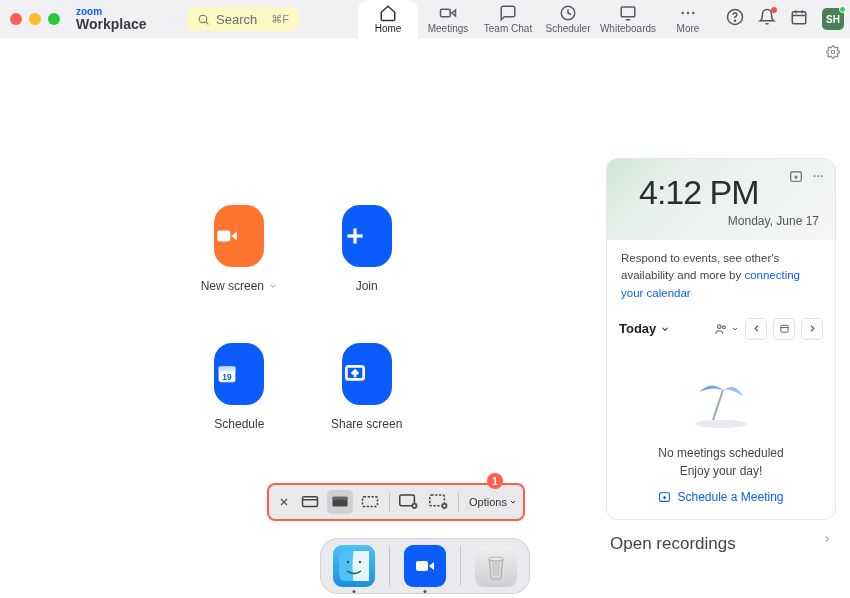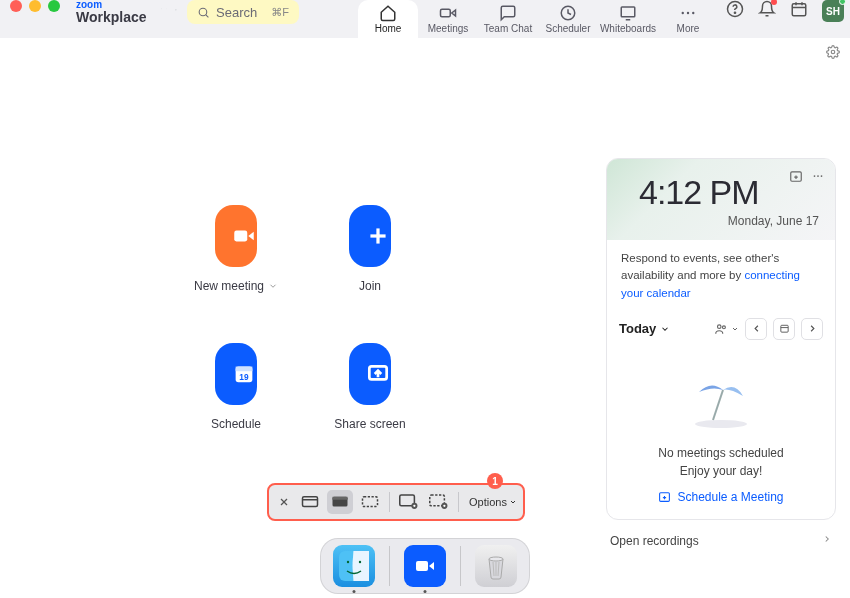--- a/index.html
+++ b/index.html
@@ -1,19 +1,19 @@
 <!DOCTYPE html>
 <html><head>
 <meta charset="utf-8">
 <style>
 * { margin: 0; padding: 0; box-sizing: border-box; font-family: -apple-system, BlinkMacSystemFont, "Segoe UI", Helvetica, Arial, sans-serif; }
 body { width: 850px; height: 598px; background: #fff; overflow: hidden; position: relative; }
 
 
-.topbar { height: 38px; background: #f1f1f4; display: flex; align-items: flex-start; padding: 0 6px; gap: 4px; }
+.topbar { height: 38px; background: #f1f1f4; display: flex; align-items: center; padding: 0 6px; gap: 4px; }
 .traffic { display: flex; gap: 7px; margin-left: 4px; margin-right: 8px; }
 .traffic span { width: 12px; height: 12px; border-radius: 50%; }
 .tl-red { background: #ff5f57; } .tl-yel { background: #febc2e; } .tl-grn { background: #28c840; }
 .logo { display: flex; flex-direction: column; line-height: 1; margin-left: 4px; margin-right: 10px; }
 .logo-zoom { color: #0b5cff; font-size: 10px; font-weight: 700; }
 .logo-wp { color: #3a3a44; font-size: 14px; font-weight: 600; }
 .navarrow { width: 18px; height: 18px; color: #9aa; display:flex; align-items:center; justify-content:center; }
 .history { width: 20px; height: 20px; color: #9aa; display:flex; align-items:center; justify-content:center; margin-left:4px; }
 .searchpill { background: #fef9c3; border-radius: 8px; height: 24px; display: flex; align-items: center; padding: 0 10px; gap: 6px; color: #6b6b76; font-size: 13px; margin-left: 6px; }
 .searchpill .kbd { font-size: 11px; color: #888; margin-left: 8px; }
@@ -28,21 +28,21 @@
 .bell-dot { position: absolute; top: -1px; right: -1px; width: 6px; height: 6px; background: #ff4d4f; border-radius: 50%; }
 .avatar { width: 22px; height: 22px; border-radius: 5px; background: #4a8057; color: #fff; font-size: 10px; font-weight: 600; display: flex; align-items: center; justify-content: center; position: relative; }
 .presence { position: absolute; right: -2px; top: -2px; width: 7px; height: 7px; background: #41c464; border: 1px solid #fff; border-radius: 50%; }
 .gear-top { position: absolute; top: 45px; right: 10px; color: #888; }
 
 
 .main { display: flex; height: calc(100% - 38px); }
 .left { flex: 1; display: flex; align-items: center; justify-content: center; }
 .grid2 { display: grid; grid-template-columns: 1fr 1fr; gap: 50px 50px; }
 .tile { display: flex; flex-direction: column; align-items: center; gap: 12px; }
-.tilebtn { width: 42px; height: 62px; border-radius: 18px; display: flex; align-items: center; justify-content: flex-end; color: #fff; cursor: pointer; }
+.tilebtn { width: 50px; height: 62px; border-radius: 18px; display: flex; align-items: center; justify-content: flex-start; color: #fff; cursor: pointer; }
 .orange { background: #ff742e; } .blue { background: #0b5cff; }
 .tilebtn svg { width: 26px; height: 26px; }
 .tilelabel { font-size: 12px; color: #3a3a44; display: flex; align-items: center; gap: 4px; }
 .tilelabel svg { width: 10px; height: 10px; color: #888; }
 
 
 .right { width: 230px; margin-right: 14px; margin-top: 120px; }
 .card { background: #fff; border: 1px solid #e6e6ea; border-radius: 12px; overflow: hidden; }
 .cardhead { background: linear-gradient(135deg, #cfe6d6 0%, #e8f1ec 30%, #f5f5f7 100%); padding: 14px 16px 12px 32px; position: relative; }
 .time { font-size: 34px; font-weight: 300; color: #2b2b33; letter-spacing: -1px; }
@@ -56,21 +56,21 @@
 .tbrow-right { display: flex; align-items: center; gap: 6px; }
 .sqbtn { width: 22px; height: 22px; border: 1px solid #e0e0e4; border-radius: 5px; display: flex; align-items: center; justify-content: center; color: #555; cursor: pointer; }
 .sqbtn svg { width: 11px; height: 11px; }
 .peoplebtn { display:flex; align-items:center; gap:3px; color:#666; }
 .empty { padding: 26px 14px 12px 14px; text-align: center; }
 .umbrella { margin: 0 auto 10px auto; }
 .empty p { font-size: 12px; color: #444; line-height: 1.5; }
 .schedlink { display: inline-flex; align-items: center; gap: 6px; color: #0b5cff; font-size: 12px; margin-top: 10px; cursor: pointer; }
 .schedlink svg { width: 13px; height: 13px; }
 
-.recrow { margin-top: 14px; font-size: 12px; color: #444; display: flex; align-items: flex-start; justify-content: space-between; padding: 0 4px; cursor: pointer; }
+.recrow { margin-top: 14px; font-size: 17px; color: #444; display: flex; align-items: flex-start; justify-content: space-between; padding: 0 4px; cursor: pointer; }
 .recrow svg { width: 10px; height: 10px; color: #888; }
 
 
 .shotbar { position: absolute; left: 267px; top: 483px; width: 258px; height: 38px; border: 2px solid #ff5e4d; border-radius: 8px; background: #e9e9eb; display: flex; align-items: center; padding: 0 6px; gap: 4px; }
 .shotbadge { position: absolute; top: -12px; right: 20px; width: 16px; height: 16px; background: #ff5e4d; color: #fff; font-size: 10px; font-weight: 600; border-radius: 50%; display: flex; align-items: center; justify-content: center; }
 .shotbtn { width: 26px; height: 24px; border-radius: 5px; display: flex; align-items: center; justify-content: center; color: #444; cursor: pointer; }
 .shotbtn.sel { background: #cfcfd4; }
 .shotbtn.close { width: 18px; }
 .shotdiv { width: 1px; height: 20px; background: #c8c8cc; margin: 0 2px; }
 .shotopt { font-size: 11px; color: #333; margin-left: 4px; display: flex; align-items: center; gap: 2px; cursor: pointer; }
@@ -204,21 +204,21 @@
   <div class="left">
     <div class="grid2">
       <div class="tile">
         <div class="tilebtn orange">
           <svg viewBox="0 0 24 24" fill="#fff">
               <rect x="3" y="7" width="12" height="10" rx="2"></rect>
               <polygon points="21 8 16 12 21 16"></polygon>
             </svg>
         </div>
         <div class="tilelabel">
-          <span>New meeting</span>
+          <span>New screen</span>
           <svg viewBox="0 0 24 24" fill="none" stroke="currentColor" stroke-width="2">
               <polyline points="6 9 12 15 18 9"></polyline>
             </svg>
         </div>
       </div>
       <div class="tile">
         <div class="tilebtn blue">
           <svg viewBox="0 0 24 24" fill="none" stroke="#fff" stroke-width="3">
               <line x1="12" y1="5" x2="12" y2="19"></line>
               <line x1="5" y1="12" x2="19" y2="12"></line>

